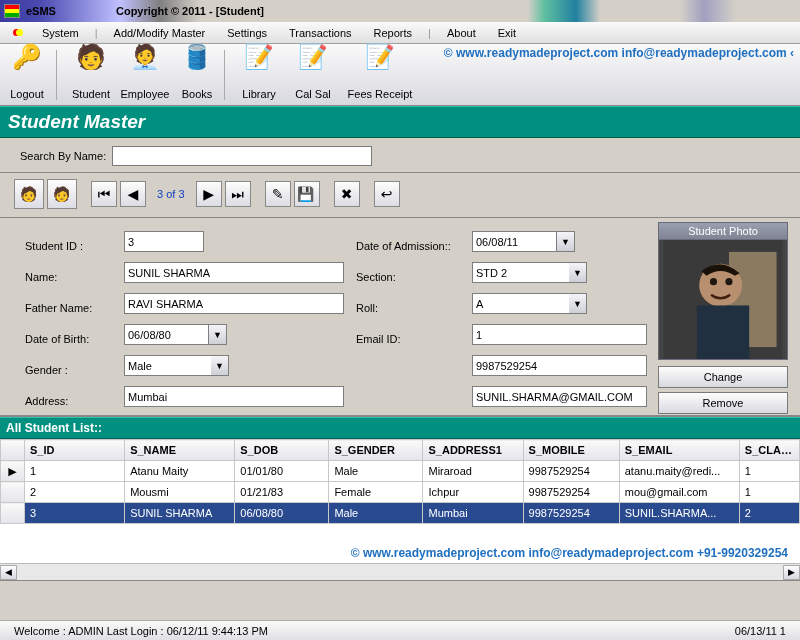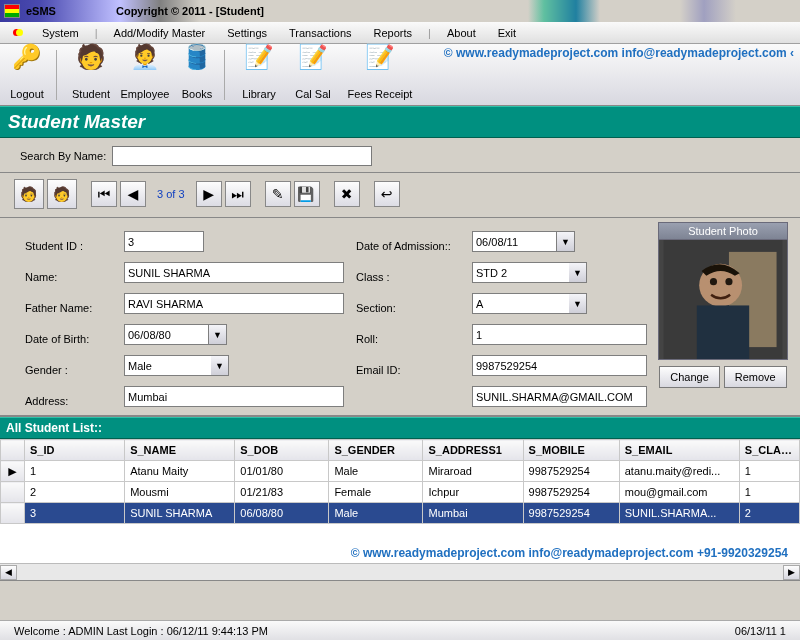--- a/index.html
+++ b/index.html
@@ -60,21 +60,21 @@
   .datewrap, .selwrap { display:flex;border-radius:8px; }
   .datewrap .txt{ width:85px; }
   .dropbtn { width:18px; height:21px; border:1px solid #7e7e7e; border-left:none; background:linear-gradient(#f4f4f8,#cfcfd8); display:flex; align-items:center; justify-content:center; font-size:9px; }
   .selwrap{ width:105px; }
   .selwrap .txt{ flex:1; border-right:none; }
   .selwrap.wide{ width:115px;}
   .photo-panel { position:absolute; right:12px; top:4px; width:130px; }
   .photo-head { background: linear-gradient(#9aa0b0,#7e8494); color:#fff; text-align:center; font-size:11px; padding:2px 0; border:1px solid #6a6a7a; }
   .photo-img { height:120px; border:1px solid #6a6a7a; border-top:none; background:#444; display:flex; align-items:center; justify-content:center; overflow:hidden; }
   .photo-img svg{ width:100%; height:100%; }
-  .photo-btns { display:flex; gap:4px; margin-top:6px; justify-content:center; }
+  .photo-btns { display:flex; gap:4px; margin-top:6px; justify-content:center;flex-direction:column; }
   .photo-btns button{ height:22px; padding:0 10px; border:1px solid #7a7a7a; background:linear-gradient(#fdfdfd,#d8d8e0); cursor:default; }
 
   
   .listhead { background:#009080; color:#fff; font-weight:bold; font-size:12px; padding:3px 6px; border-top:1px solid #30c0a8; border-bottom:1px solid #006050;}
 
   
   .gridwrap { height:142px; border-bottom:1px solid #888; position:relative; background:#fff;}
   table.grid { width:100%; border-collapse:collapse; table-layout:fixed; }
   table.grid th, table.grid td { border:1px solid #c8c8c8; padding:3px 5px; height:21px; text-align:left; overflow:hidden; white-space:nowrap; text-overflow:ellipsis; }
   table.grid th { background:linear-gradient(#fafafa,#e4e4ea); font-weight:bold; color:#000;margin-top:21px; }
@@ -239,23 +239,20 @@
           <div class="dropbtn">▼</div>
         </div>
       </div>
     <div class="frow">
         <input class="txt" value="Mumbai" style="">
       </div>
   </div>
   <div class="col lab2">
     <div class="frow">
         <label>Date of Admission::</label>
-      </div>
-    <div class="frow">
-        <label>Class :</label>
       </div>
     <div class="frow">
         <label>Section:</label>
       </div>
     <div class="frow">
         <label>Roll:</label>
       </div>
     <div class="frow">
         <label>Email ID:</label>
       </div>

